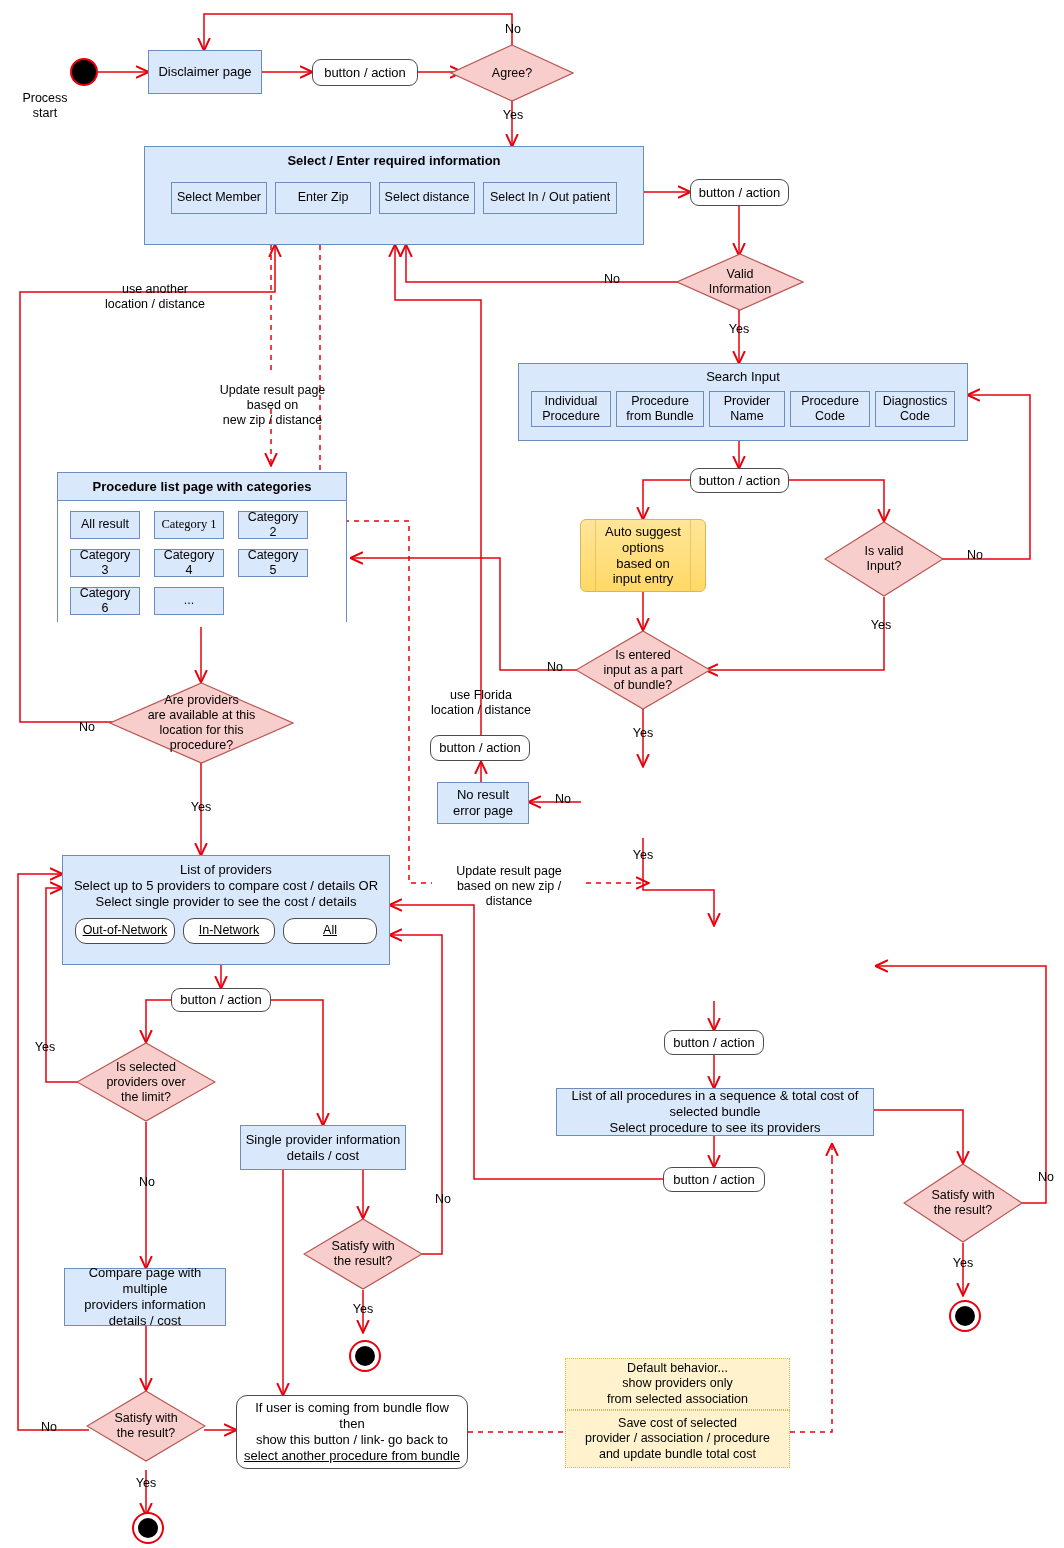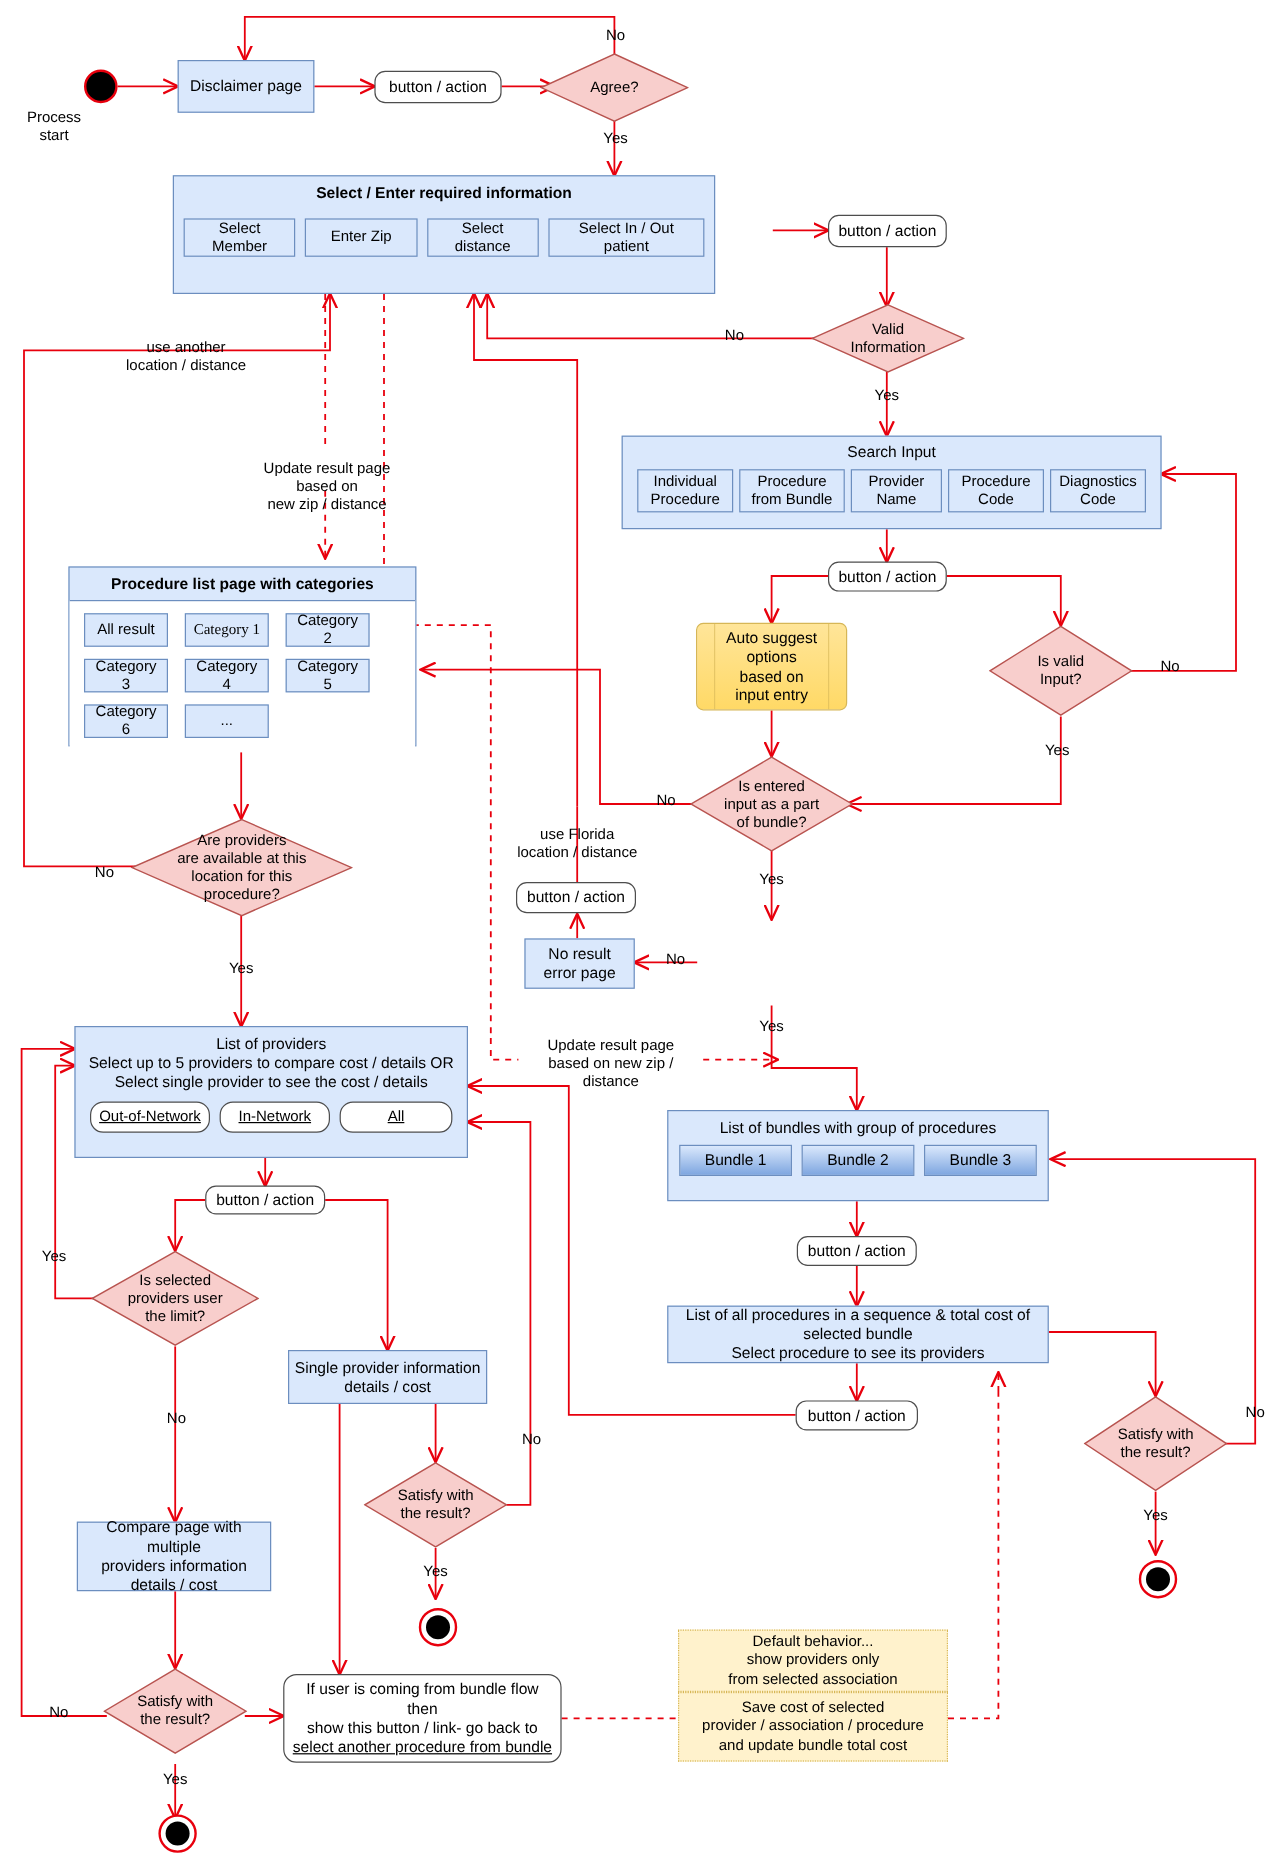--- a/index.html
+++ b/index.html
@@ -156,21 +156,21 @@
 
   <div class="diamond" style="left:450px;top:44px;width:124px;height:58px;">
     <svg width="124" height="58" viewBox="0 0 124 58">
         <polygon points="62,1 123,29 62,57 1,29" fill="#f8cecc" stroke="#b85450" stroke-width="1.2"></polygon>
       </svg>
     <div class="dtext">Agree?</div>
   </div>
   <div class="label" style="left:493px;top:22px;width:40px;">No</div>
   <div class="label" style="left:493px;top:108px;width:40px;">Yes</div>
 
-  <div class="node panel" style="left:144px;top:146px;width:452px;height:99px;">
+  <div class="node panel" style="left:144px;top:146px;width:500px;height:99px;">
     <div class="panel-title bold">Select / Enter required information</div>
     <div class="panel-body nobg" style="border-top:none;background:transparent;padding:8px 8px;gap:8px;flex-wrap:nowrap;">
       <div class="chip" style="width:96px;height:32px;">Select Member</div>
       <div class="chip" style="width:96px;height:32px;">Enter Zip</div>
       <div class="chip" style="width:96px;height:32px;">Select distance</div>
       <div class="chip" style="width:134px;height:32px;">Select In / Out patient</div>
     </div>
   </div>
 
   <div class="node action" style="left:690px;top:179px;width:99px;height:27px;">button / action</div>
@@ -307,21 +307,21 @@
   </div>
 
   <div class="node action" style="left:171px;top:988px;width:100px;height:24px;">button / action</div>
 
   <div class="diamond" style="left:76px;top:1042px;width:140px;height:80px;">
     <svg width="140" height="80" viewBox="0 0 140 80">
         <polygon points="70,1 139,40 70,79 1,40" fill="#f8cecc" stroke="#b85450" stroke-width="1.2"></polygon>
       </svg>
     <div class="dtext">
         <span style="white-space:pre-line">Is selected
-providers user
+providers over
 the limit?</span>
       </div>
   </div>
   <div class="label" style="left:28px;top:1040px;width:34px;">Yes</div>
   <div class="label" style="left:130px;top:1175px;width:34px;">No</div>
 
   <div class="node proc" style="left:240px;top:1125px;width:166px;height:45px;">
       <span style="white-space:pre-line">Single provider information
 details / cost</span>
     </div>
@@ -363,28 +363,20 @@
   <div class="termin term-outer" style="left:132px;top:1512px;width:28px;height:28px;">
     <div class="term-inner" style="left:4px;top:4px;width:20px;height:20px;"></div>
   </div>
 
   <div class="node roundbox" style="left:236px;top:1395px;width:232px;height:74px;flex-direction:column;">
     <div>If user is coming from bundle flow then</div>
     <div>show this button / link-  go back to</div>
     <div class="u">select another procedure from bundle</div>
   </div>
 
-  <div class="node panel" style="left:556px;top:925px;width:318px;height:76px;">
-    <div class="panel-title" style="padding:6px 0 4px 0;">List of bundles with group of procedures</div>
-    <div class="panel-body nobg" style="border-top:none;background:transparent;padding:2px 8px 8px 8px;gap:8px;flex-wrap:nowrap;">
-      <div class="bundlechip" style="width:94px;height:26px;">Bundle 1</div>
-      <div class="bundlechip" style="width:94px;height:26px;">Bundle 2</div>
-      <div class="bundlechip" style="width:94px;height:26px;">Bundle 3</div>
-    </div>
-  </div>
 
   <div class="node action" style="left:664px;top:1030px;width:100px;height:25px;">button / action</div>
 
   <div class="node proc" style="left:556px;top:1088px;width:318px;height:48px;">
       <span style="white-space:pre-line">List of all procedures in a sequence &amp; total cost of
 selected bundle
 Select procedure to see its providers</span>
     </div>
 
   <div class="node action" style="left:663px;top:1167px;width:102px;height:25px;">button / action</div>

